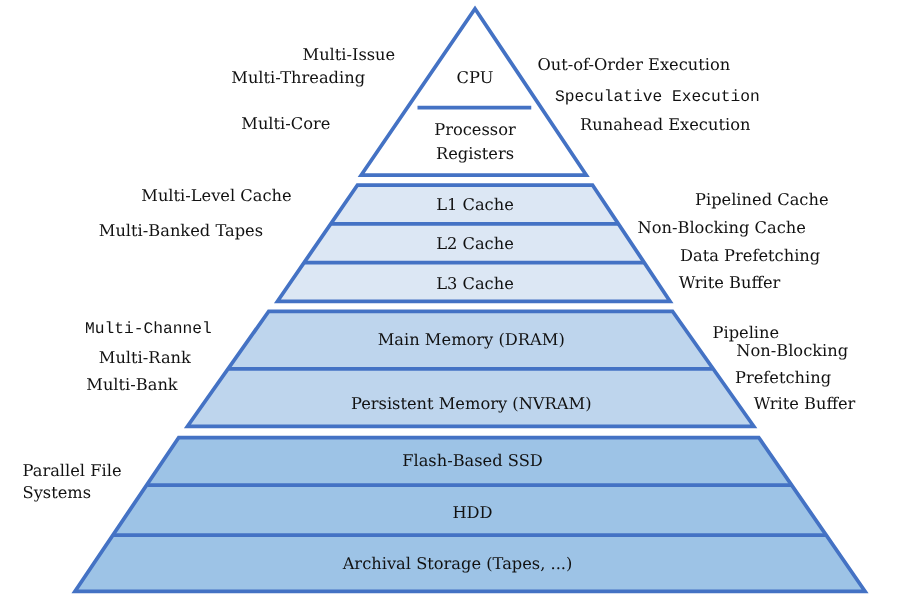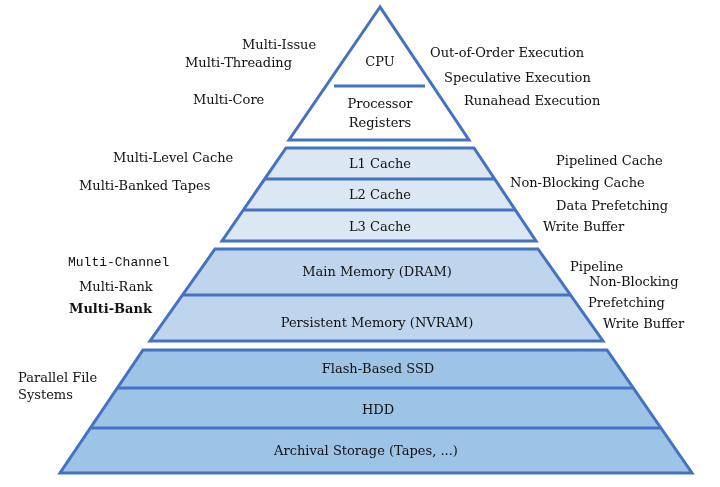--- a/index.html
+++ b/index.html
@@ -49,30 +49,30 @@
 
 <div class="lbl" style="left:242px; top:38px;">Multi-Issue</div>
 <div class="lbl" style="left:185px; top:56px;">Multi-Threading</div>
 <div class="lbl" style="left:193px; top:93px;">Multi-Core</div>
 
 <div class="lbl" style="left:113px; top:151px;">Multi-Level Cache</div>
 <div class="lbl" style="left:79px; top:179px;">Multi-Banked Tapes</div>
 
 <div class="lbl" style="left:68px; top:256px;font-family:Liberation Mono, monospace;">Multi-Channel</div>
 <div class="lbl" style="left:79px; top:280px;">Multi-Rank</div>
-<div class="lbl" style="left:69px; top:302px;font-weight:bold;">Multi-Bank</div>
+<div class="lbl" style="left:69px; top:302px;">Multi-Bank</div>
 
 <div class="lbl" style="left:18px; top:371px;text-align:right;">Parallel File</div>
 <div class="lbl" style="left:18px; top:388px;">Systems</div>
 
 <div class="lbl" style="left:430px; top:46px;">Out-of-Order Execution</div>
-<div class="lbl" style="left:444px; top:71px;">Speculative Execution</div>
+<div class="lbl" style="left:444px; top:71px;font-family:Liberation Mono, monospace;">Speculative Execution</div>
 <div class="lbl" style="left:464px; top:94px;">Runahead Execution</div>
 
 <div class="lbl" style="left:516px; top:154px;margin-left:40px;">Pipelined Cache</div>
 <div class="lbl" style="left:510px; top:176px;">Non-Blocking Cache</div>
-<div class="lbl" style="left:556px; top:199px;">Data Prefetching</div>
+<div class="lbl" style="left:544px; top:199px;">Data Prefetching</div>
 <div class="lbl" style="left:543px; top:220px;">Write Buffer</div>
 
 <div class="lbl" style="left:570px; top:260px;">Pipeline</div>
 <div class="lbl" style="left:589px; top:275px;">Non-Blocking</div>
 <div class="lbl" style="left:588px; top:296px;">Prefetching</div>
 <div class="lbl" style="left:603px; top:317px;">Write Buffer</div>
 
 </body></html>

